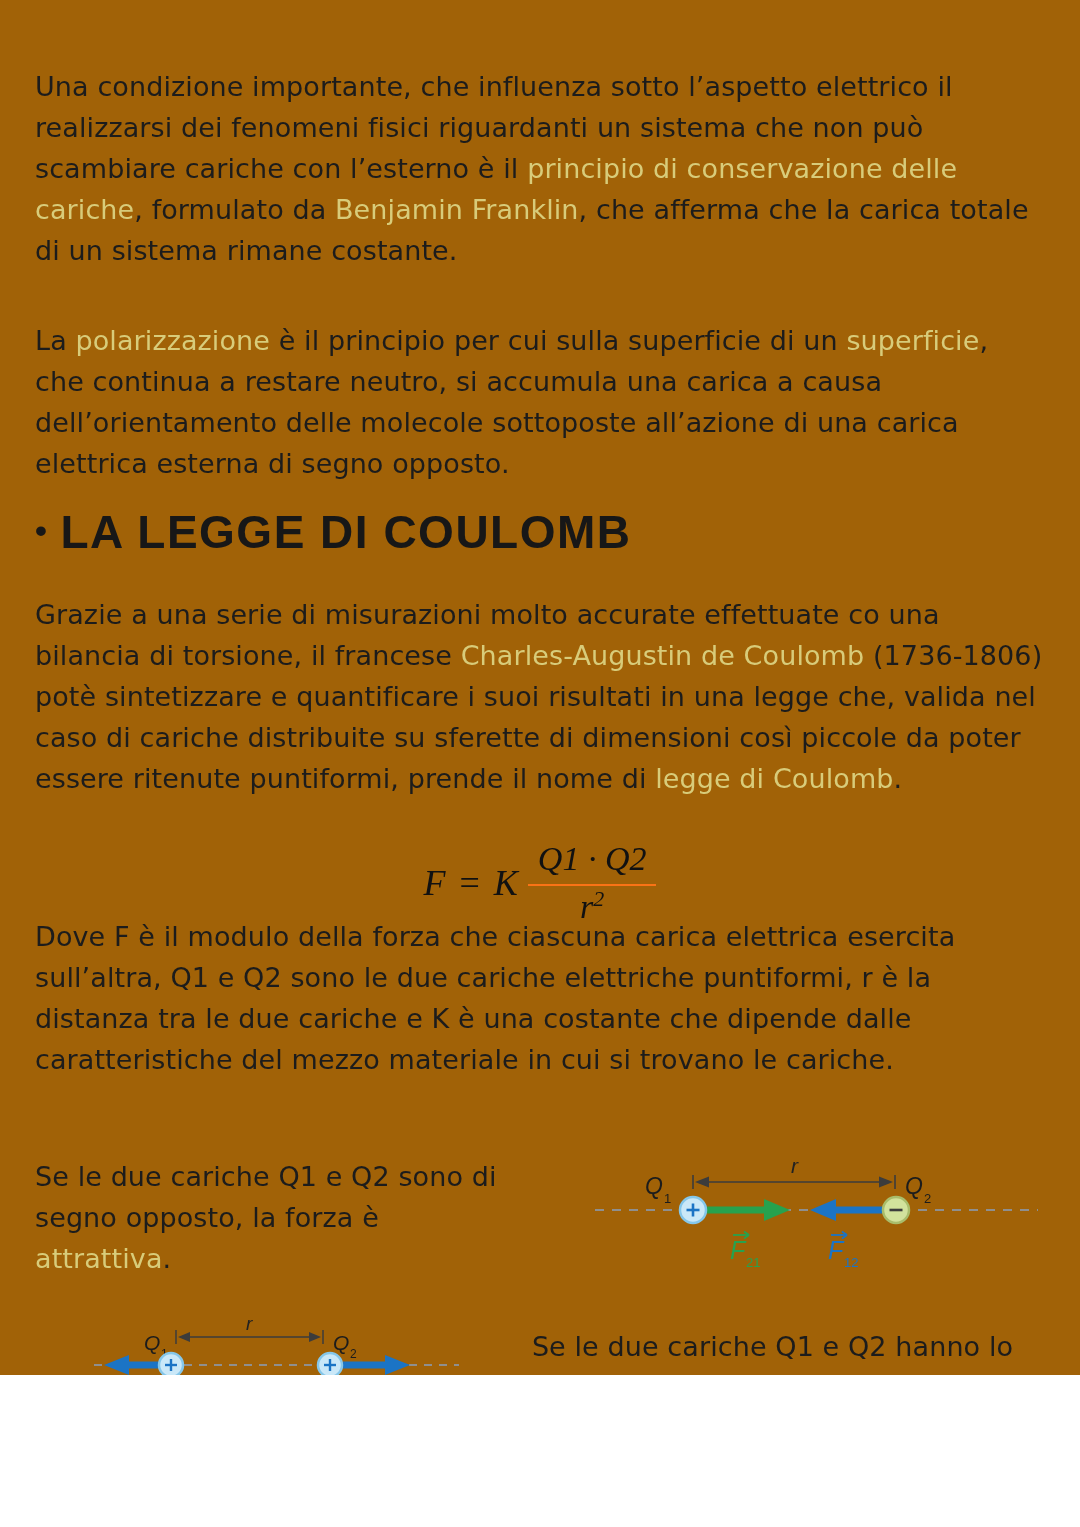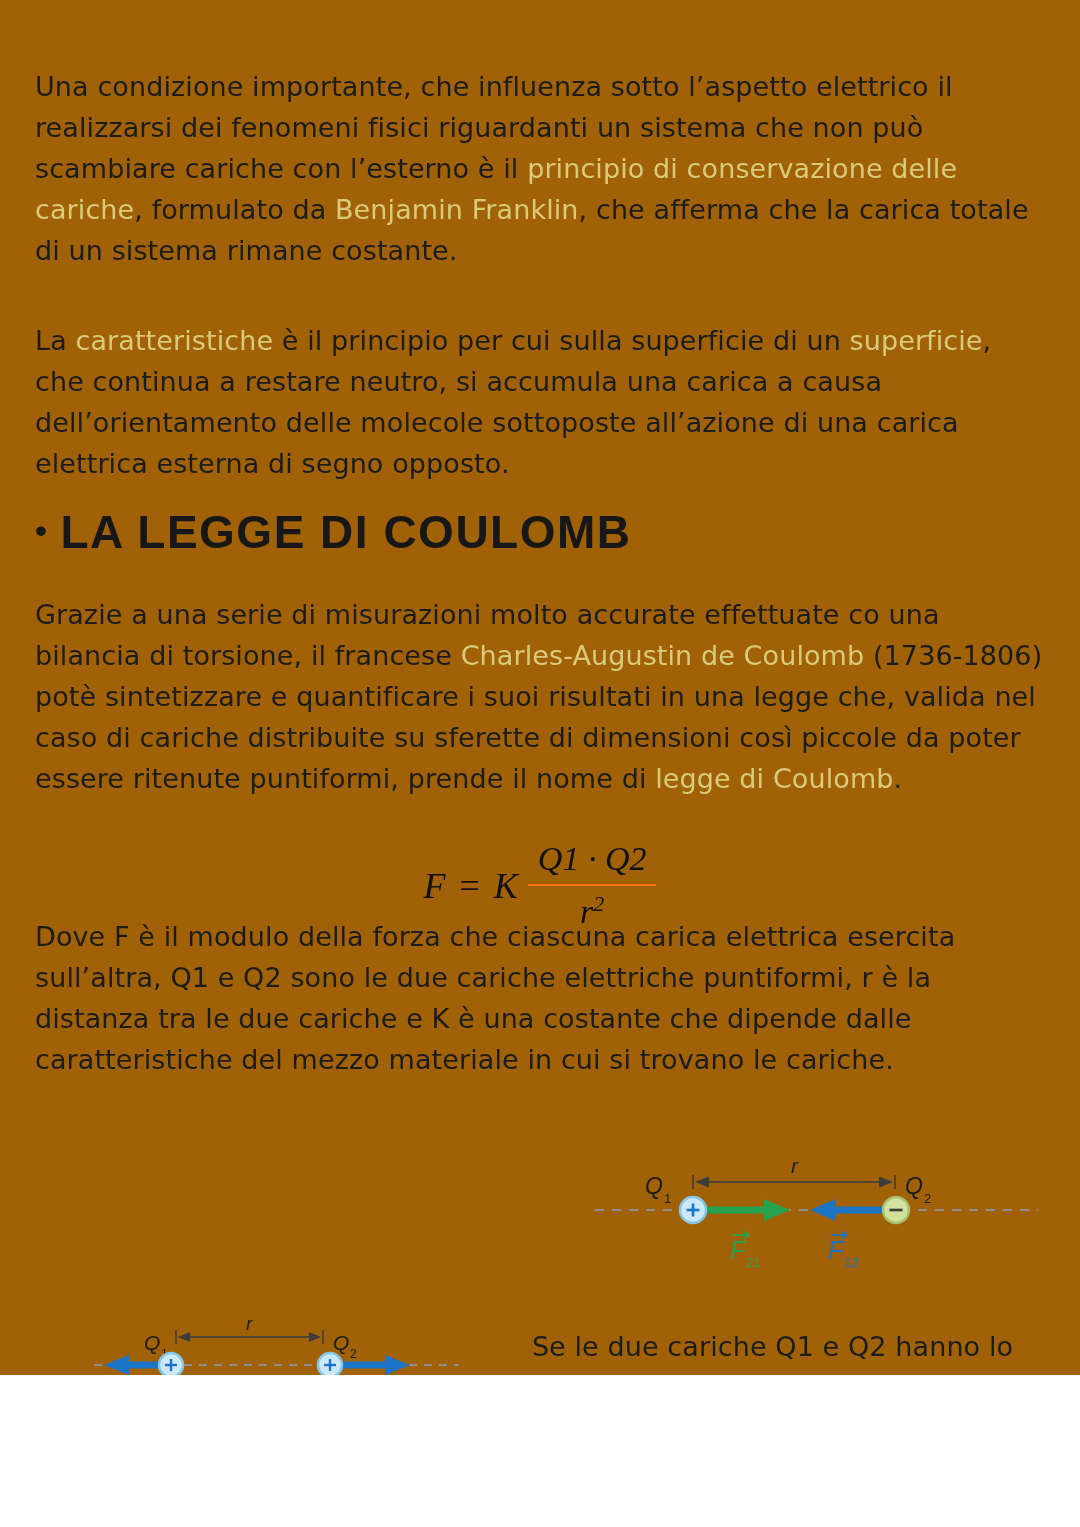--- a/index.html
+++ b/index.html
@@ -44,52 +44,53 @@
     align-items: center;
     font-family: "Liberation Serif", serif;
     font-style: italic;
     font-size: 36px;
     color: #111111;
   }
   .formula .f-eq { margin: 0 14px; font-style: normal; }
   .formula .f-k { margin-right: 10px; }
   .frac { display: inline-flex; flex-direction: column; align-items: center; }
   .frac .num { padding: 0 10px 6px 10px; border-bottom: 2px solid #f97316; font-size: 34px; }
-  .frac .den { padding-top: 5px; font-size: 34px; }
+  .frac .den { font-size: 34px; }
   .frac .den sup { font-size: 22px; }
   .para-right { text-align: center; }
   svg text { font-family: "Liberation Sans", sans-serif; }
 </style>
 </head>
 <body>
 
 <div class="page">
 
   <div class="para" style="top:66px;"><span>Una condizione importante, che influenza sotto l’aspetto elettrico il realizzarsi dei fenomeni fisici riguardanti un sistema che non può scambiare cariche con l’esterno è il </span><span class="hl">principio di conservazione delle cariche</span><span>, formulato da </span><span class="hl">Benjamin Franklin</span><span>, che afferma che la carica totale di un sistema rimane costante.</span></div>
 
-  <div class="para" style="top:320px;"><span>La </span><span class="hl">caratteristiche</span><span> è il principio per cui sulla superficie di un </span><span class="hl">superficie</span><span>, che continua a restare neutro, si accumula una carica a causa dell’orientamento delle molecole sottoposte all’azione di una carica elettrica esterna di segno opposto.</span></div>
+  <div class="para" style="top:320px;"><span>La </span><span class="hl">polarizzazione</span><span> è il principio per cui sulla superficie di un </span><span class="hl">superficie</span><span>, che continua a restare neutro, si accumula una carica a causa dell’orientamento delle molecole sottoposte all’azione di una carica elettrica esterna di segno opposto.</span></div>
 
   <div class="heading">
     <span class="bullet">•</span><span>LA LEGGE DI COULOMB</span>
   </div>
 
   <div class="para" style="top:594px;"><span>Grazie a una serie di misurazioni molto accurate effettuate co una bilancia di torsione, il francese </span><span class="hl">Charles-Augustin de Coulomb</span><span> (1736-1806) potè sintetizzare e quantificare i suoi risultati in una legge che, valida nel caso di cariche distribuite su sferette di dimensioni così piccole da poter essere ritenute puntiformi, prende il nome di </span><span class="hl">legge di Coulomb</span><span>.</span></div>
 
   <div class="formula">
     <span class="f-var">F</span>
     <span class="f-eq">=</span>
     <span class="f-k">K</span>
     <span class="frac">
       <span class="num">Q1 · Q2</span>
       <span class="den"><span>r</span><sup>2</sup></span>
     </span>
   </div>
 
   <div class="para" style="top:916px;"><span>Dove F è il modulo della forza che ciascuna carica elettrica esercita sull’altra, Q1 e Q2 sono le due cariche elettriche puntiformi, r è la distanza tra le due cariche e K è una costante che dipende dalle caratteristiche del mezzo materiale in cui si trovano le cariche.</span></div>
 
+  <div class="para" style="top:1156px; width:480px;"><span>Se le due cariche Q1 e Q2 sono di segno opposto, la forza è </span><span class="hl">attrattiva</span><span>.</span></div>
 
   <svg style="position:absolute; left:593px; top:1158px;" width="447" height="112" viewBox="0 0 447 112">
 
     <line x1="2" y1="52" x2="445" y2="52" stroke="#8f8f8f" stroke-width="2" stroke-dasharray="9 8"></line>
 
     <g stroke="#3c3c3c" stroke-width="1.6">
       <line x1="100" y1="17" x2="100" y2="31"></line>
       <line x1="302" y1="17" x2="302" y2="31"></line>
       <line x1="112" y1="24" x2="290" y2="24"></line>
     </g>

